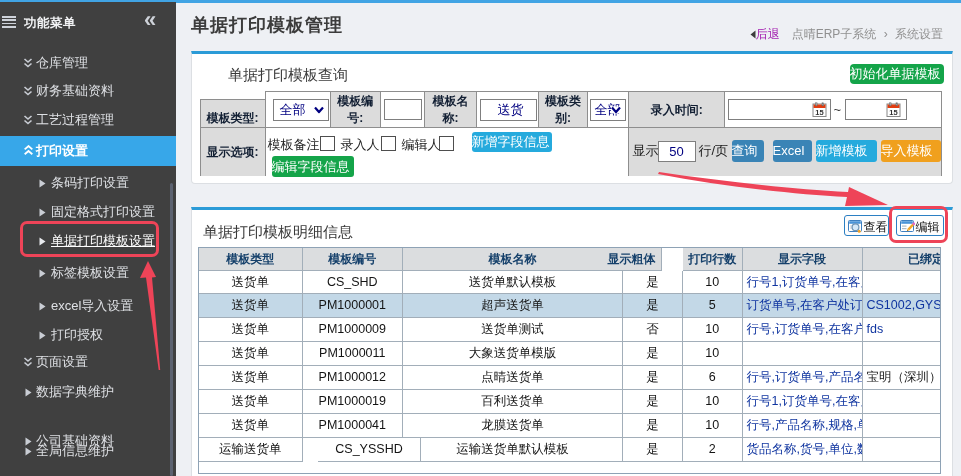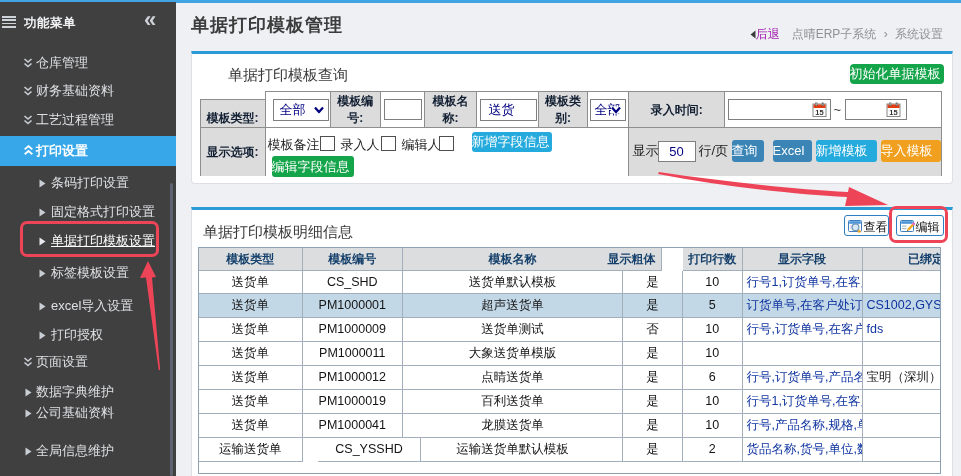--- a/index.html
+++ b/index.html
@@ -147,21 +147,21 @@
         <path d="M1.5,1 L5,4 L8.5,1 M1.5,5.5 L5,8.5 L8.5,5.5" fill="none" stroke="#c9cdd4" stroke-width="1.6"></path>
       </svg>
       <span class="tx">页面设置</span>
     </div>
   <div class="mi top" style="top:376.6px;">
       <svg width="7" height="9" viewBox="0 0 7 9" style="position:absolute;left:25px;top:9px;">
         <polygon points="0.5,0.5 6.5,4.5 0.5,8.5" fill="#c9cdd4"></polygon>
       </svg>
       <span class="tx">数据字典维护</span>
     </div>
-  <div class="mi top" style="top:398px;">
+  <div class="mi top" style="top:426px;">
       <svg width="7" height="9" viewBox="0 0 7 9" style="position:absolute;left:25px;top:9px;">
         <polygon points="0.5,0.5 6.5,4.5 0.5,8.5" fill="#c9cdd4"></polygon>
       </svg>
       <span class="tx">公司基础资料</span>
     </div>
   <div class="mi top" style="top:435.8px;">
       <svg width="7" height="9" viewBox="0 0 7 9" style="position:absolute;left:25px;top:9px;">
         <polygon points="0.5,0.5 6.5,4.5 0.5,8.5" fill="#c9cdd4"></polygon>
       </svg>
       <span class="tx">全局信息维护</span>
@@ -202,21 +202,21 @@
         <div class="fcell fwhite" style="left: 524.7px; top: 0px; width: 217.3px; height: 36px;"></div>
         <div class="fcell lab" style="left: 0px; top: 36px; width: 65px; height: 49px;">
           <div class="inner">显示选项:</div>
         </div>
         <div class="fcell fwhite" style="left: 65px; top: 36px; width: 363.6px; height: 49px;"></div>
         <div class="fcell lab" style="left: 428.6px; top: 36px; width: 313.4px; height: 49px;"></div>
         <div class="ctl sel" style="left:73px;top:7.5px;width:56px;height:22px;line-height:20px;padding-left:6px;">全部<svg class="arr" width="10" height="7" viewBox="0 0 10 7">
             <path d="M1,1 L5,5.5 L9,1" fill="none" stroke="#000080" stroke-width="2.2"></path>
           </svg></div>
         <div class="ctl" style="left:184px;top:8px;width:38px;height:21px;"></div>
-        <div class="ctl" style="left:280px;top:7.5px;width:57px;height:22px;line-height:20px;padding-left:8px;">送货</div>
+        <div class="ctl" style="left:280px;top:7.5px;width:57px;height:22px;line-height:20px;padding-left:17px;">送货</div>
         <div class="ctl sel" style="left:390px;top:7.5px;width:36px;height:22px;line-height:20px;padding-left:4px;overflow:hidden;">全部<svg class="arr" width="10" height="7" viewBox="0 0 10 7" style="background:#fff">
             <path d="M1,1 L5,5.5 L9,1" fill="none" stroke="#000080" stroke-width="2.2"></path>
           </svg></div>
         <div class="ctl" style="left:528px;top:8px;width:103px;height:21px;"></div>
         <div class="ftext" style="left:634px;top:11px;color:#333;">~</div>
         <div class="ctl" style="left:645px;top:8px;width:62px;height:21px;"></div>
         <div class="ftext" style="left:68px;top:45px;">模板备注</div>
         <div class="cb" style="left:120px;top:44.5px;"></div>
         <div class="ftext" style="left:141px;top:45px;">录入人</div>
         <div class="cb" style="left:181px;top:44.5px;"></div>

